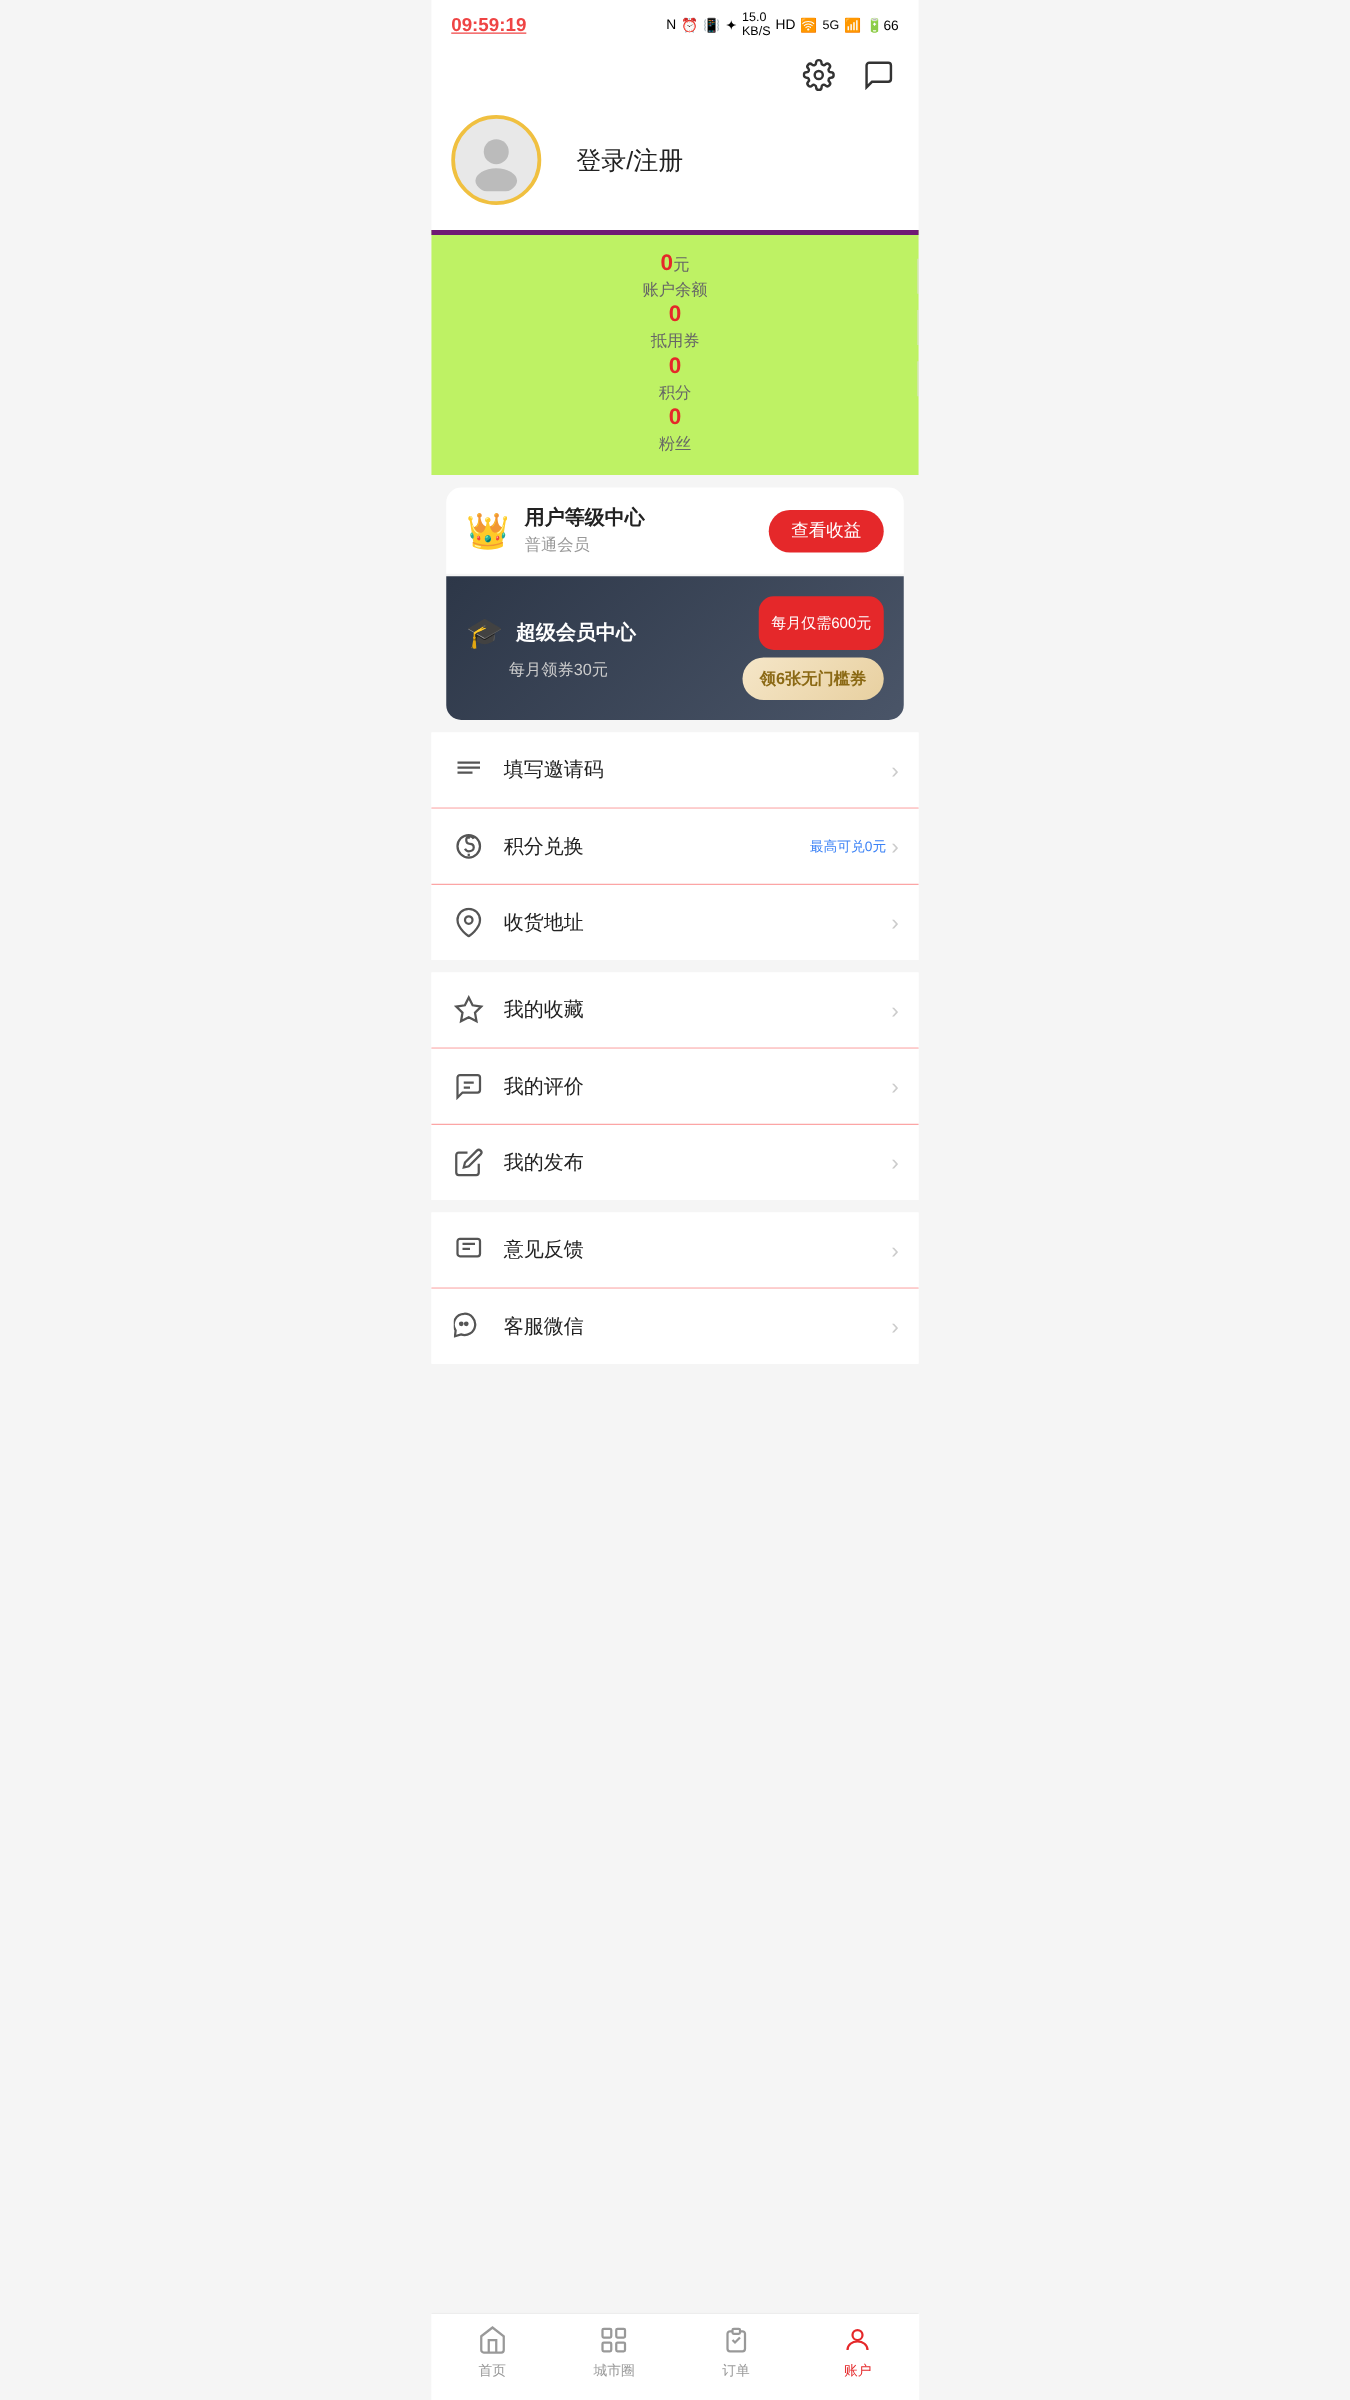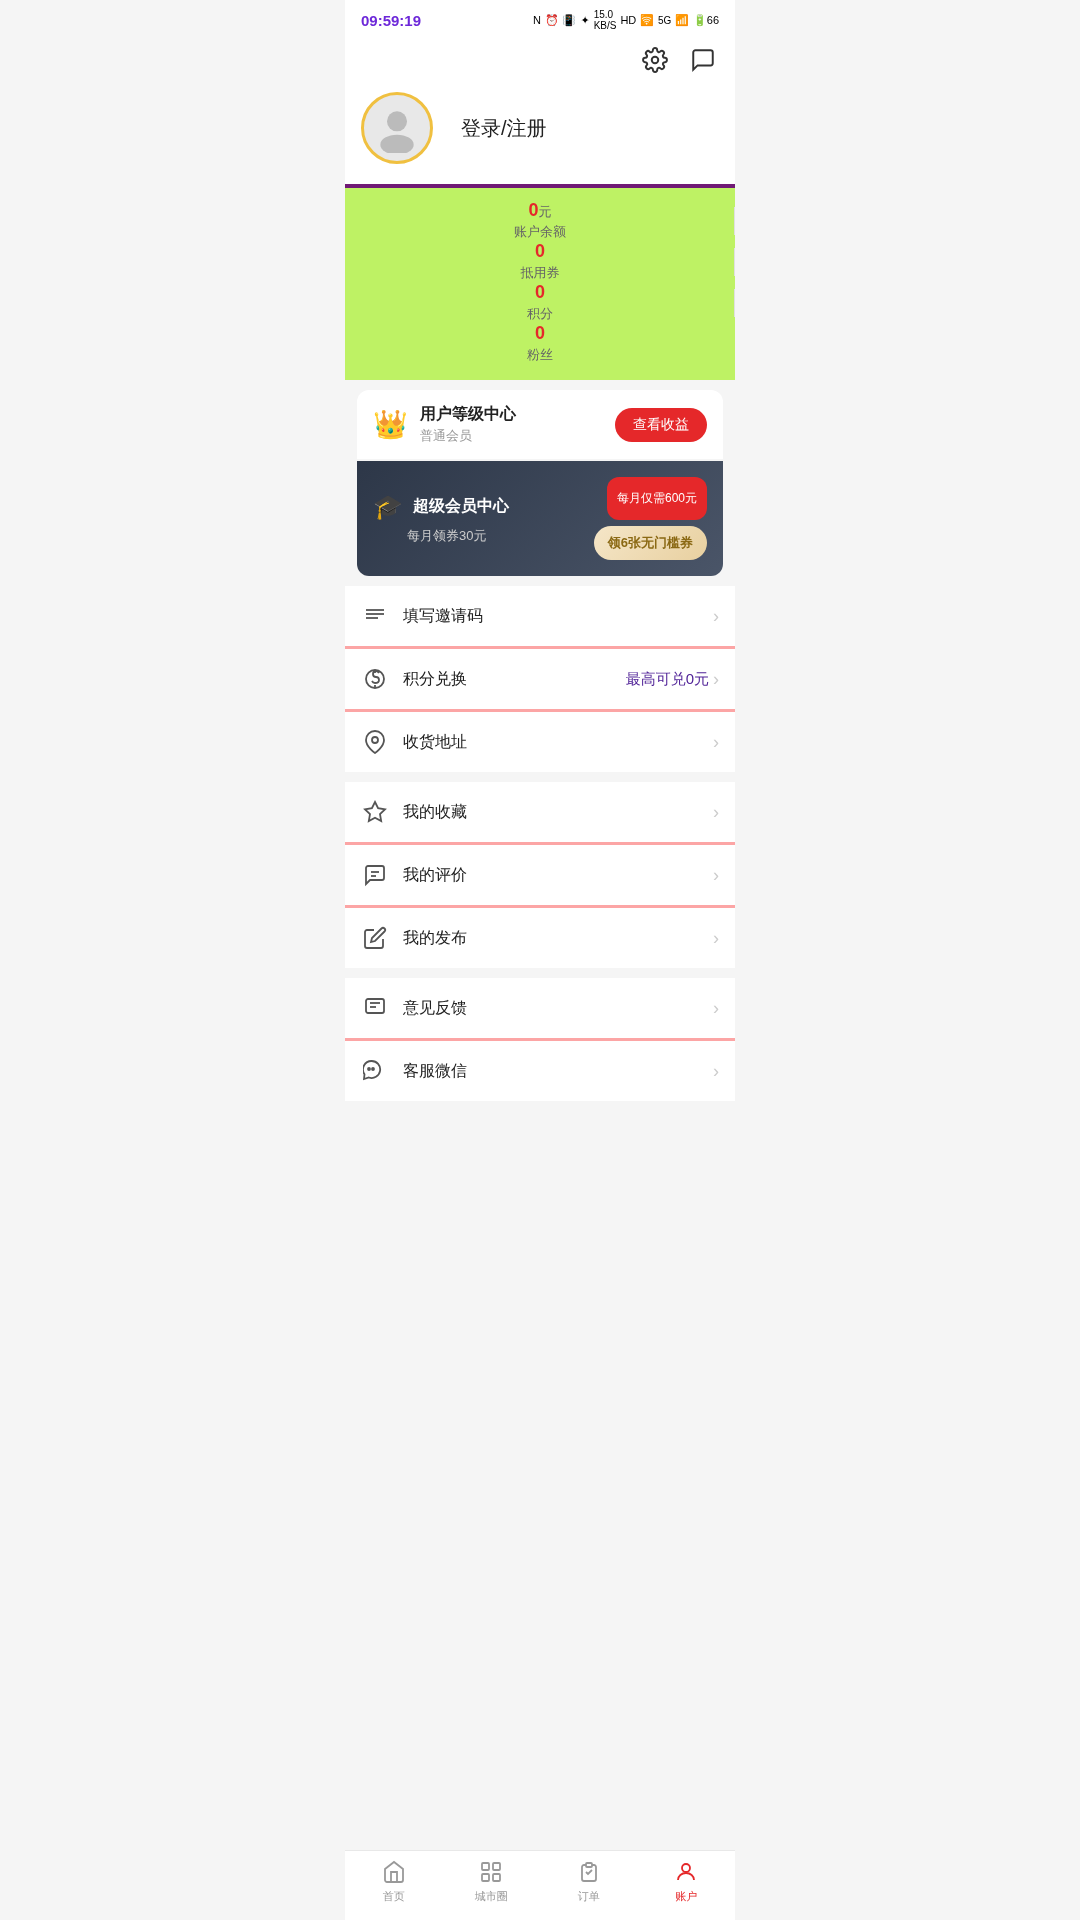--- a/index.html
+++ b/index.html
@@ -19,21 +19,22 @@
       background: #fff;
       display: flex;
       justify-content: space-between;
       align-items: center;
       padding: 8px 16px 4px;
       height: 36px;
     }
     .status-time {
       font-size: 15px;
       font-weight: 600;
-      color: #6d28d9;
+      color: #ef4444;
+      text-decoration: underline;
     }
     .status-icons {
       display: flex;
       align-items: center;
       gap: 4px;
       font-size: 11px;
       color: #000;
     }
     .status-icons span { font-size: 11px; }
 
@@ -233,21 +234,21 @@
       background: #fff;
       margin: 10px 0 0;
     }
     .menu-section + .menu-section {
       margin-top: 10px;
     }
     .menu-item {
       display: flex;
       align-items: center;
       padding: 16px 16px;
-      border-bottom: 3px solid #fca5a5;
+      border-bottom: 1px solid #fca5a5;
       cursor: pointer;
       background: #fff;
       position: relative;
     }
     .menu-item:last-child {
       border-bottom: none;
     }
     .menu-icon {
       width: 28px;
       height: 28px;
@@ -263,22 +264,22 @@
       stroke: #555;
       fill: none;
       stroke-width: 1.8;
     }
     .menu-label {
       flex: 1;
       font-size: 16px;
       color: #222;
     }
     .menu-sub {
-      font-size: 15px;
-      color: #4c1d95;
+      font-size: 11px;
+      color: #3b82f6;
       margin-right: 4px;
     }
     .chevron {
       color: #ccc;
       font-size: 18px;
     }
 
     
     .bottom-nav {
       position: fixed;

